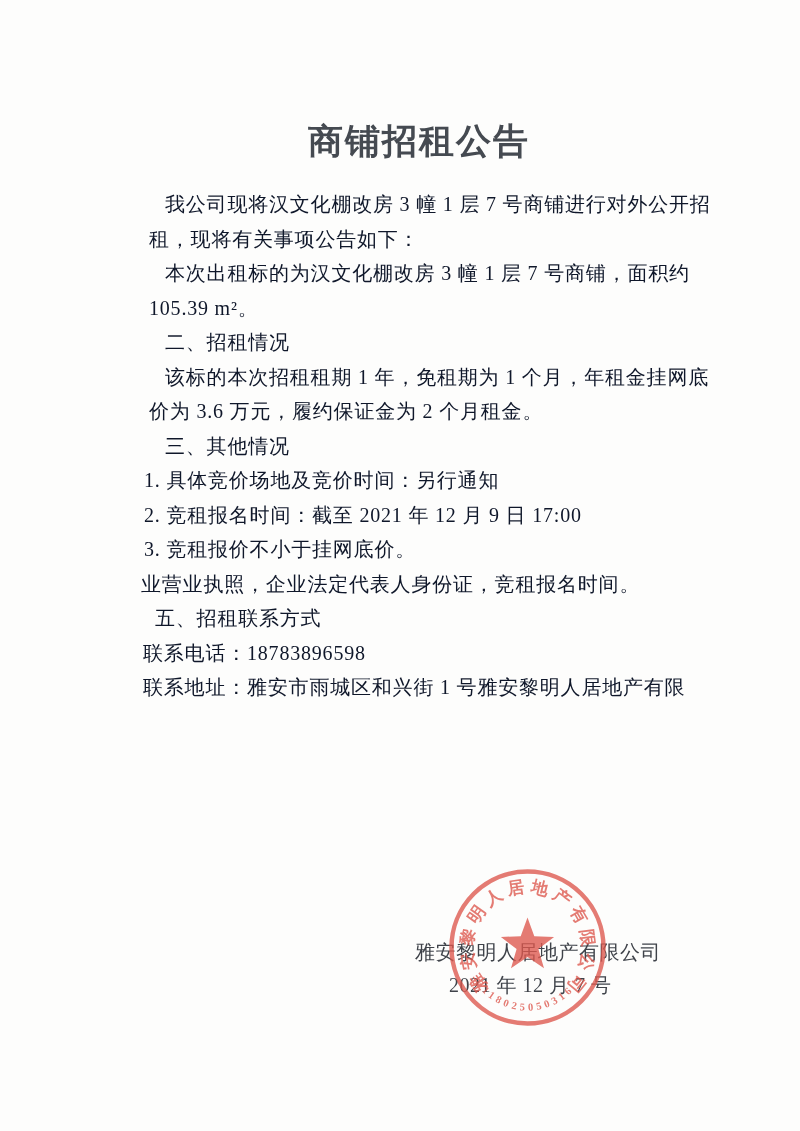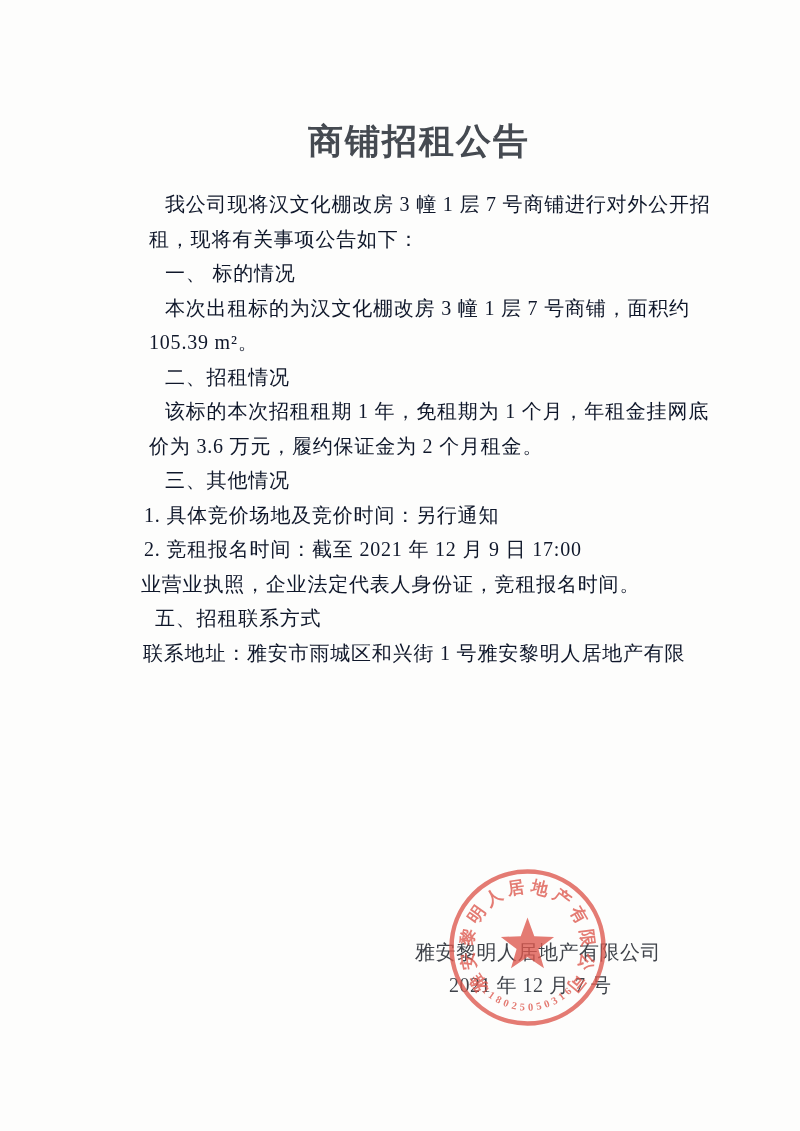--- a/index.html
+++ b/index.html
@@ -53,31 +53,32 @@
 </head>
 <body>
 
 <div class="page">
 
   <div class="doc-title">商铺招租公告</div>
 
   <div class="doc-body" id="doc-body">
       <div class="doc-line indent-first">我公司现将汉文化棚改房 3 幢 1 层 7 号商铺进行对外公开招</div>
       <div class="doc-line indent-none">租，现将有关事项公告如下：</div>
-      <div class="doc-line indent-first">一、 标的情况</div>
       <div class="doc-line indent-first">本次出租标的为汉文化棚改房 3 幢 1 层 7 号商铺，面积约</div>
       <div class="doc-line indent-none">105.39 m²。</div>
       <div class="doc-line indent-first">二、招租情况</div>
       <div class="doc-line indent-first">该标的本次招租租期 1 年，免租期为 1 个月，年租金挂网底</div>
       <div class="doc-line indent-none">价为 3.6 万元，履约保证金为 2 个月租金。</div>
       <div class="doc-line indent-first">三、其他情况</div>
       <div class="doc-line indent-item">1. 具体竞价场地及竞价时间：另行通知</div>
       <div class="doc-line indent-item">2. 竞租报名时间：截至 2021 年 12 月 9 日 17:00</div>
+      <div class="doc-line indent-item">3. 竞租报价不小于挂网底价。</div>
       <div class="doc-line indent-item-wrap">业营业执照，企业法定代表人身份证，竞租报名时间。</div>
       <div class="doc-line indent-section5">五、招租联系方式</div>
+      <div class="doc-line indent-contact">联系电话：18783896598</div>
       <div class="doc-line indent-contact">联系地址：雅安市雨城区和兴街 1 号雅安黎明人居地产有限</div>
     </div>
 
   <div class="signature-company">雅安黎明人居地产有限公司</div>
 
   <div class="signature-date">2021 年 12 月 7 号</div>
 
   <svg class="seal" viewBox="0 0 163 163">
     <defs>
       <path id="seal-top-arc" d="M 42.6 120.4 A 55 55 0 1 1 120.4 120.4" fill="none"></path>

